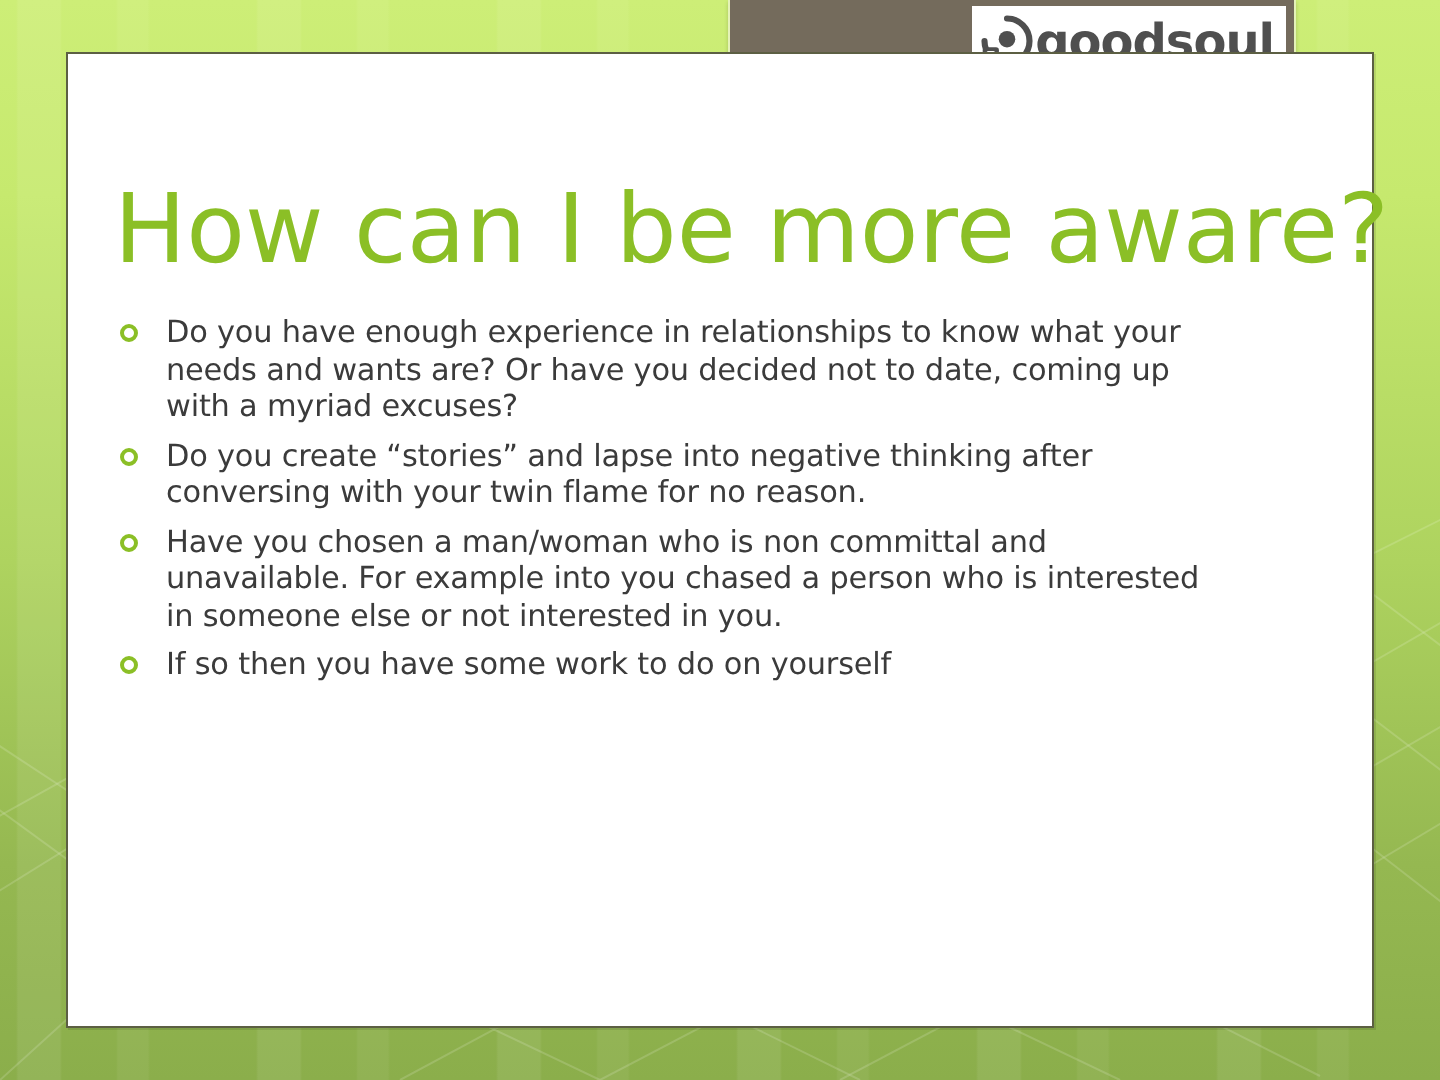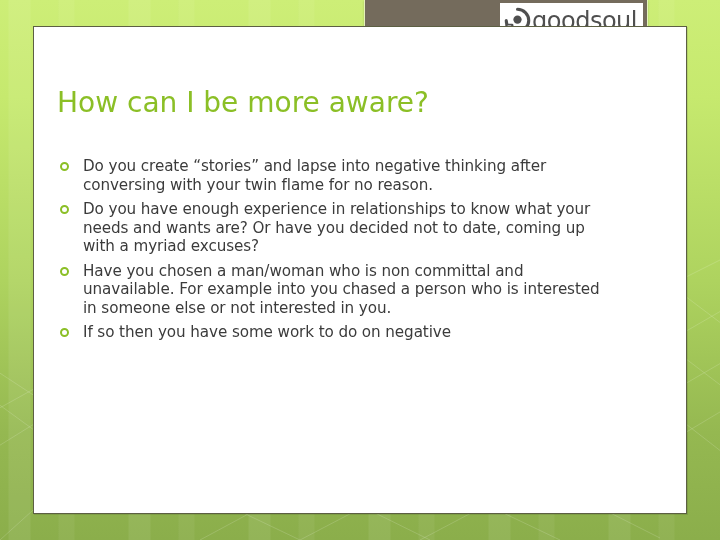--- a/index.html
+++ b/index.html
@@ -71,21 +71,21 @@
     height: 35px;
     background: #ffffff;
     display: flex;
     align-items: center;
     padding: 0 6px 0 4px;
     box-sizing: border-box;
   }
   #logo-mark { display: block; }
   #logo-word {
     font-family: "DejaVu Sans", sans-serif;
-    font-weight: 400;
+    font-weight: 700;
     font-size: 24px;
     letter-spacing: -0.5px;
     color: #4f4f4f;
     line-height: 1;
     margin-left: 1px;
     white-space: nowrap;
   }
 
   
   #content-panel {
@@ -97,26 +97,26 @@
     background: #ffffff;
     border: 1px solid #5c5f43;
     box-sizing: border-box;
     box-shadow: 1px 1px 0 rgba(0,0,0,0.10);
   }
 
   
   #slide-title {
     position: absolute;
     left: 57px;
-    top: 80px;
+    top: 92px;
     width: 560px;
     color: #8bbf26;
     font-family: "DejaVu Sans", sans-serif;
     font-weight: 400;
-    font-size: 28px;
+    font-size: 48px;
     line-height: 46px;
     letter-spacing: 0px;
     white-space: nowrap;
   }
 
   
   #bullet-list {
     position: absolute;
     left: 55px;
     top: 157px;
@@ -191,29 +191,29 @@
     </div>
   </div>
 
   <div id="content-panel"></div>
 
   <div id="slide-title">How can I be more aware?</div>
 
   <ul id="bullet-list">
     <li class="bullet-item">
       <span class="bullet-marker"></span>
+      <span class="bullet-text">Do you have enough experience in relationships to know what your needs and wants are? Or have you decided not to date, coming up with a myriad excuses?</span>
+    </li>
+    <li class="bullet-item">
+      <span class="bullet-marker"></span>
       <span class="bullet-text">Do you create “stories” and lapse into negative thinking after conversing with your twin flame for no reason.</span>
     </li>
     <li class="bullet-item">
       <span class="bullet-marker"></span>
-      <span class="bullet-text">Do you have enough experience in relationships to know what your needs and wants are? Or have you decided not to date, coming up with a myriad excuses?</span>
-    </li>
-    <li class="bullet-item">
-      <span class="bullet-marker"></span>
       <span class="bullet-text">Have you chosen a man/woman who is non committal and unavailable. For example into you chased a person who is interested in someone else or not interested in you.</span>
     </li>
     <li class="bullet-item">
       <span class="bullet-marker"></span>
-      <span class="bullet-text">If so then you have some work to do on negative</span>
+      <span class="bullet-text">If so then you have some work to do on yourself</span>
     </li>
   </ul>
 
 </div>
 
 </body></html>

